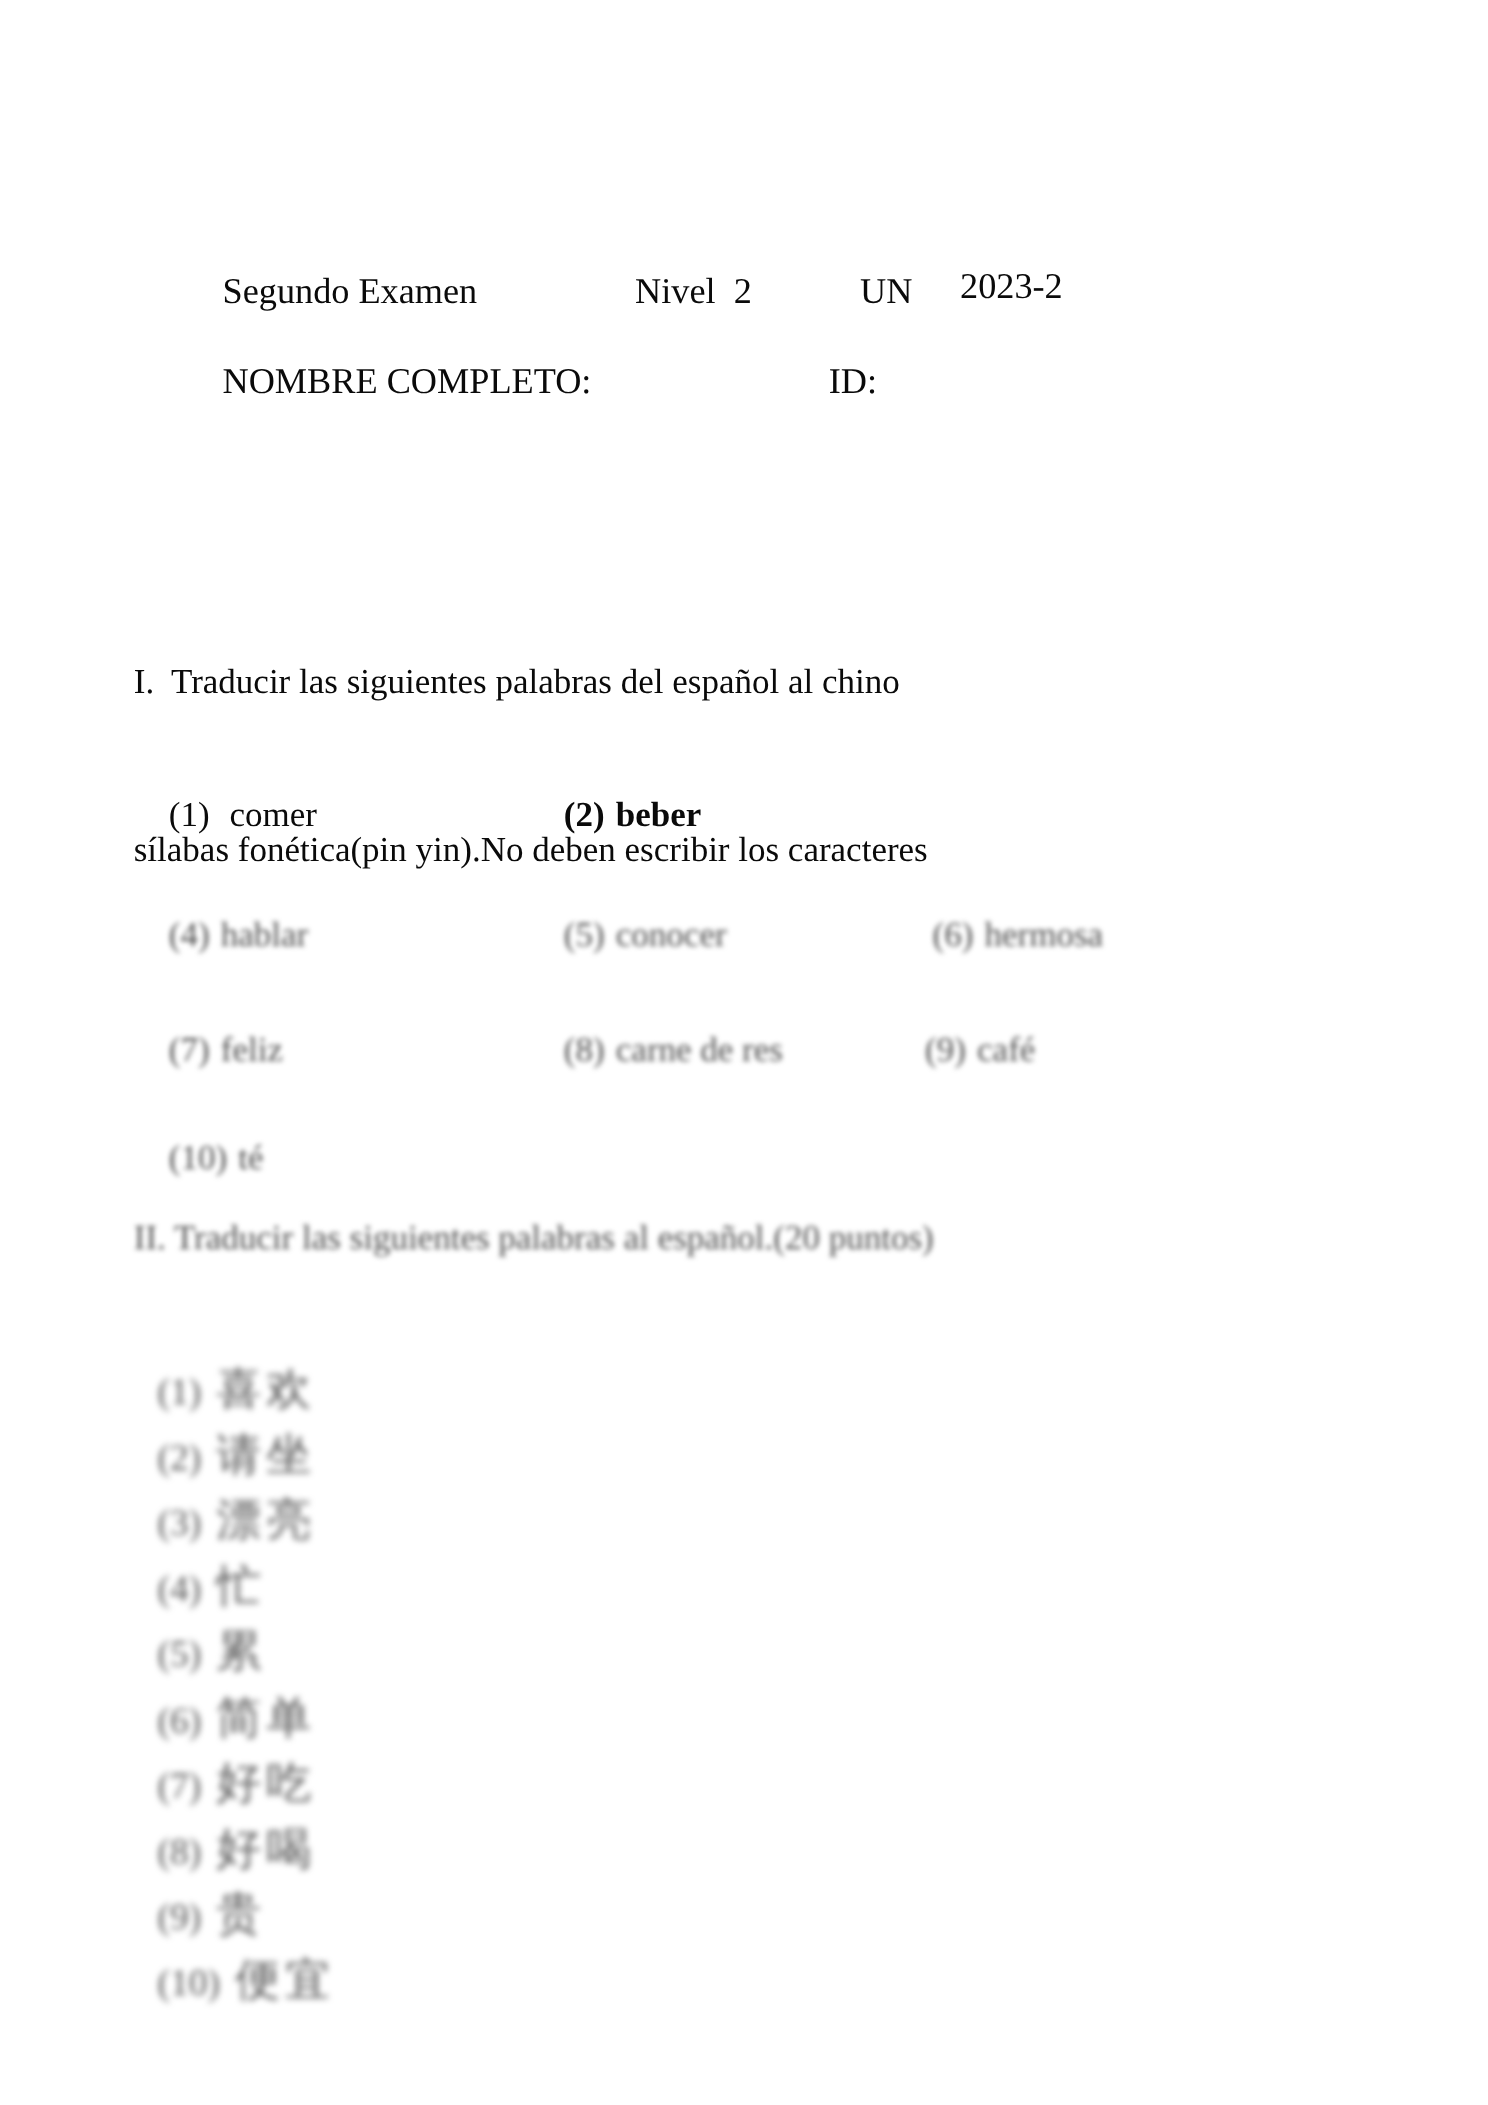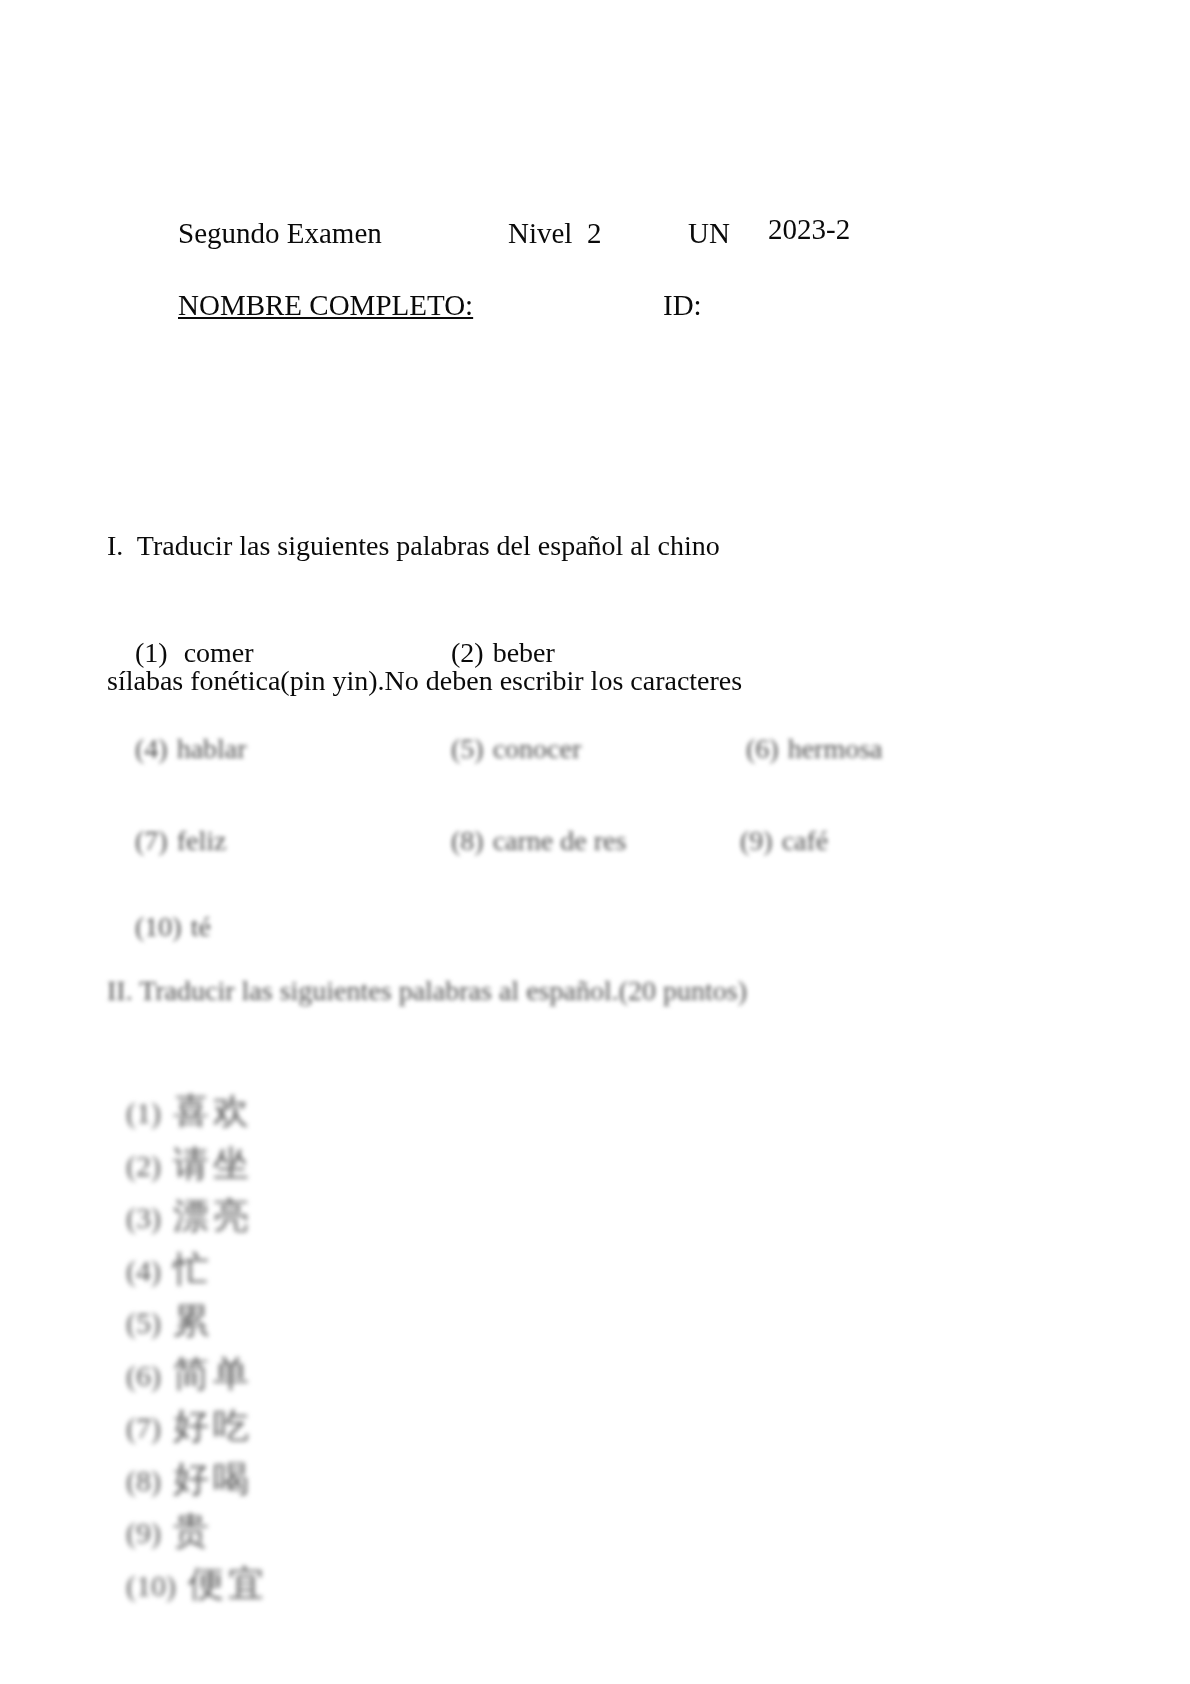--- a/index.html
+++ b/index.html
@@ -22,32 +22,32 @@
 </head>
 <body>
 
 <div class="page">
 
   <span class="abs hdr" style="left:178px; top:172px;">Segundo Examen</span>
   <span class="abs hdr" style="left:508px; top:172px;">Nivel  2</span>
   <span class="abs hdr" style="left:688px; top:172px;">UN</span>
   <span class="abs hdr" style="left:768px; top:168px;">2023-2</span>
 
-  <span class="abs hdr" style="left:178px; top:244px;text-decoration:underline;">NOMBRE COMPLETO:</span>
+  <span class="abs hdr" style="left:178px; top:244px;">NOMBRE COMPLETO:</span>
   <span class="abs hdr" style="left:663px; top:244px;">ID:</span>
 
   <div class="abs body-txt para" style="left:107px; top:388px;">
     <div>I.  Traducir las siguientes palabras del español al chino</div>
     <div>sílabas fonética(pin yin).No deben escribir los caracteres</div>
   </div>
 
   <span class="abs body-txt item" style="left:107px; top:560px;">
     <span>(1)</span><span class="w-wide">comer</span>
   </span>
-  <span class="abs body-txt item" style="left:423px; top:560px;">
+  <span class="abs body-txt item" style="left:423px; top:560px;font-weight:bold;">
     <span>(2)</span><span class="w">beber</span>
   </span>
 
   <span class="abs body-txt item blurred" style="left:107px; top:656px;">
     <span>(4)</span><span class="w">hablar</span>
   </span>
   <span class="abs body-txt item blurred" style="left:423px; top:656px;">
     <span>(5)</span><span class="w">conocer</span>
   </span>
   <span class="abs body-txt item blurred" style="left:718px; top:656px;">

